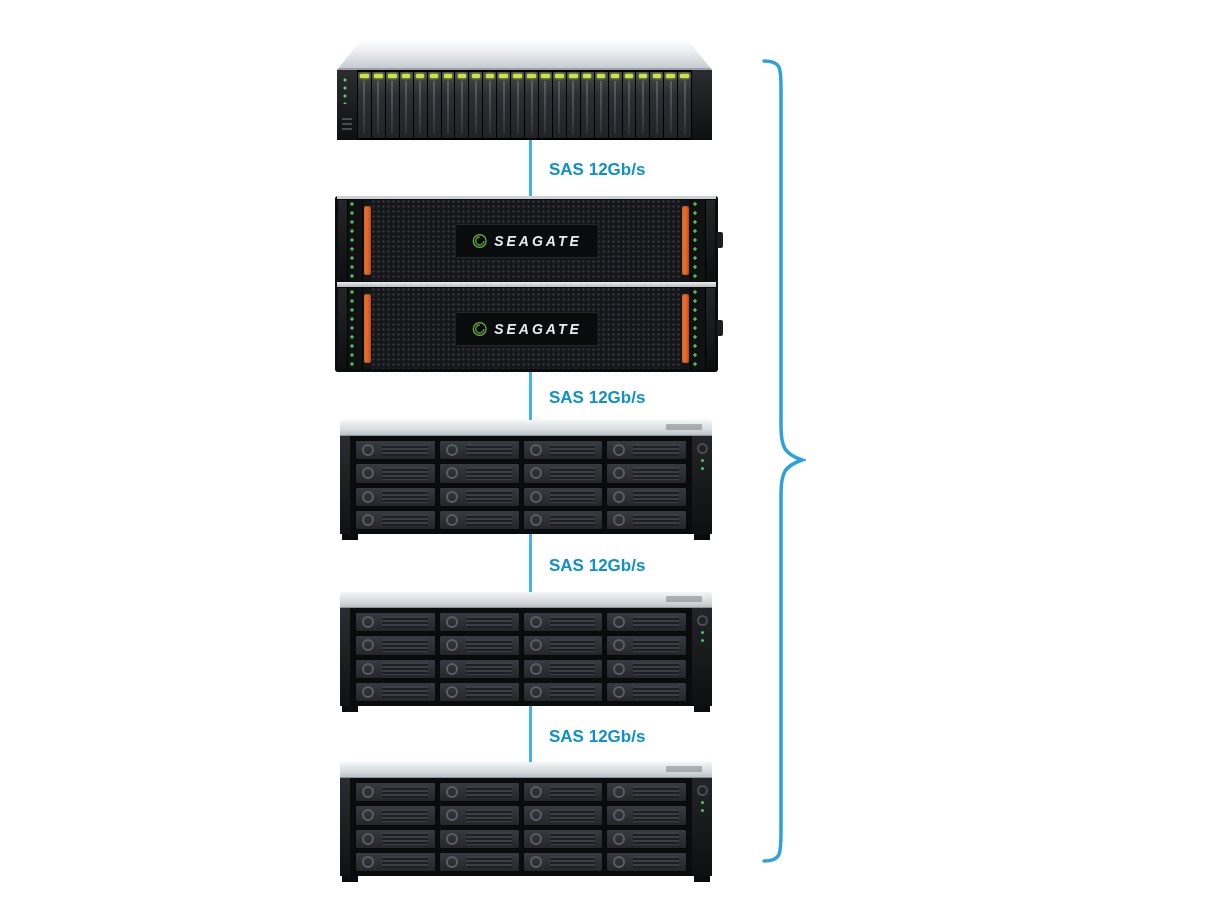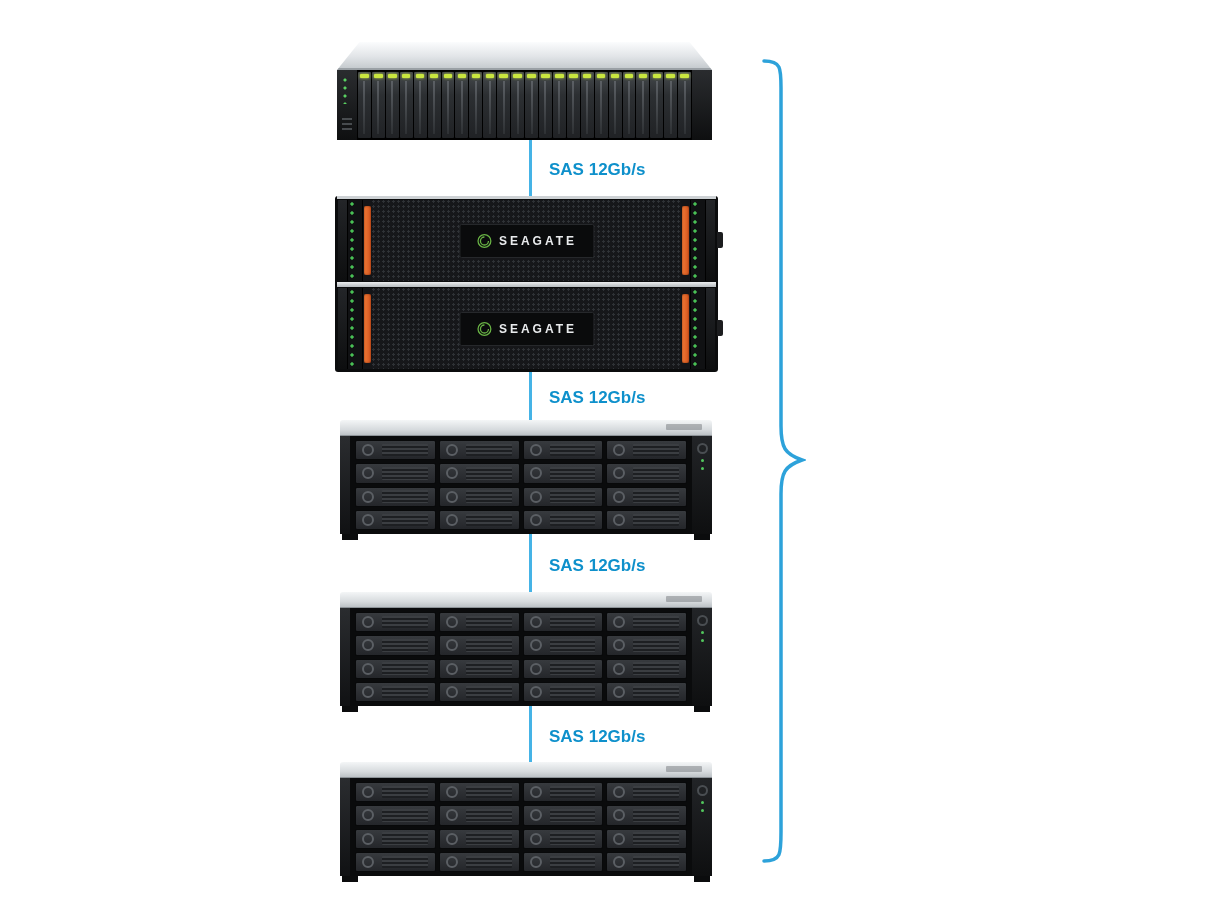--- a/index.html
+++ b/index.html
@@ -94,21 +94,21 @@
     flex:1 1 auto; position:relative; background-color:#16171a;
     background-image:radial-gradient(circle at 1.5px 1.5px,#2f3236 1px,transparent 1.35px);
     background-size:5px 5px;
   }
   .logo-plate {
     position:absolute; left:50%; top:50%; transform:translate(-50%,-50%);
     background:#0a0b0c; border:1px solid #26282b; border-radius:2px;
     padding:8px 16px; display:flex; align-items:center; gap:7px;
   }
   .logo-swirl { width:16px; height:16px; display:block; }
-  .logo-word { color:#e9ebed; font-size:12px; letter-spacing:3px; font-weight:bold; }
+  .logo-word { color:#e9ebed; font-size:14px; letter-spacing:3px; font-weight:bold;font-style:italic; }
   .unitB .knob {
     position:absolute; right:-5px; width:6px; height:16px;
     background:#1c1d1f; border-radius:0 2px 2px 0;
   }
   .unitB .k1 { top:36px; } .unitB .k2 { top:124px; }
 
   
   .unit16 { position:absolute; left:340px; width:372px; height:120px; z-index:2; }
   .pos-1 { top:420px; } .pos-2 { top:592px; } .pos-3 { top:762px; }
   .u16-top {

